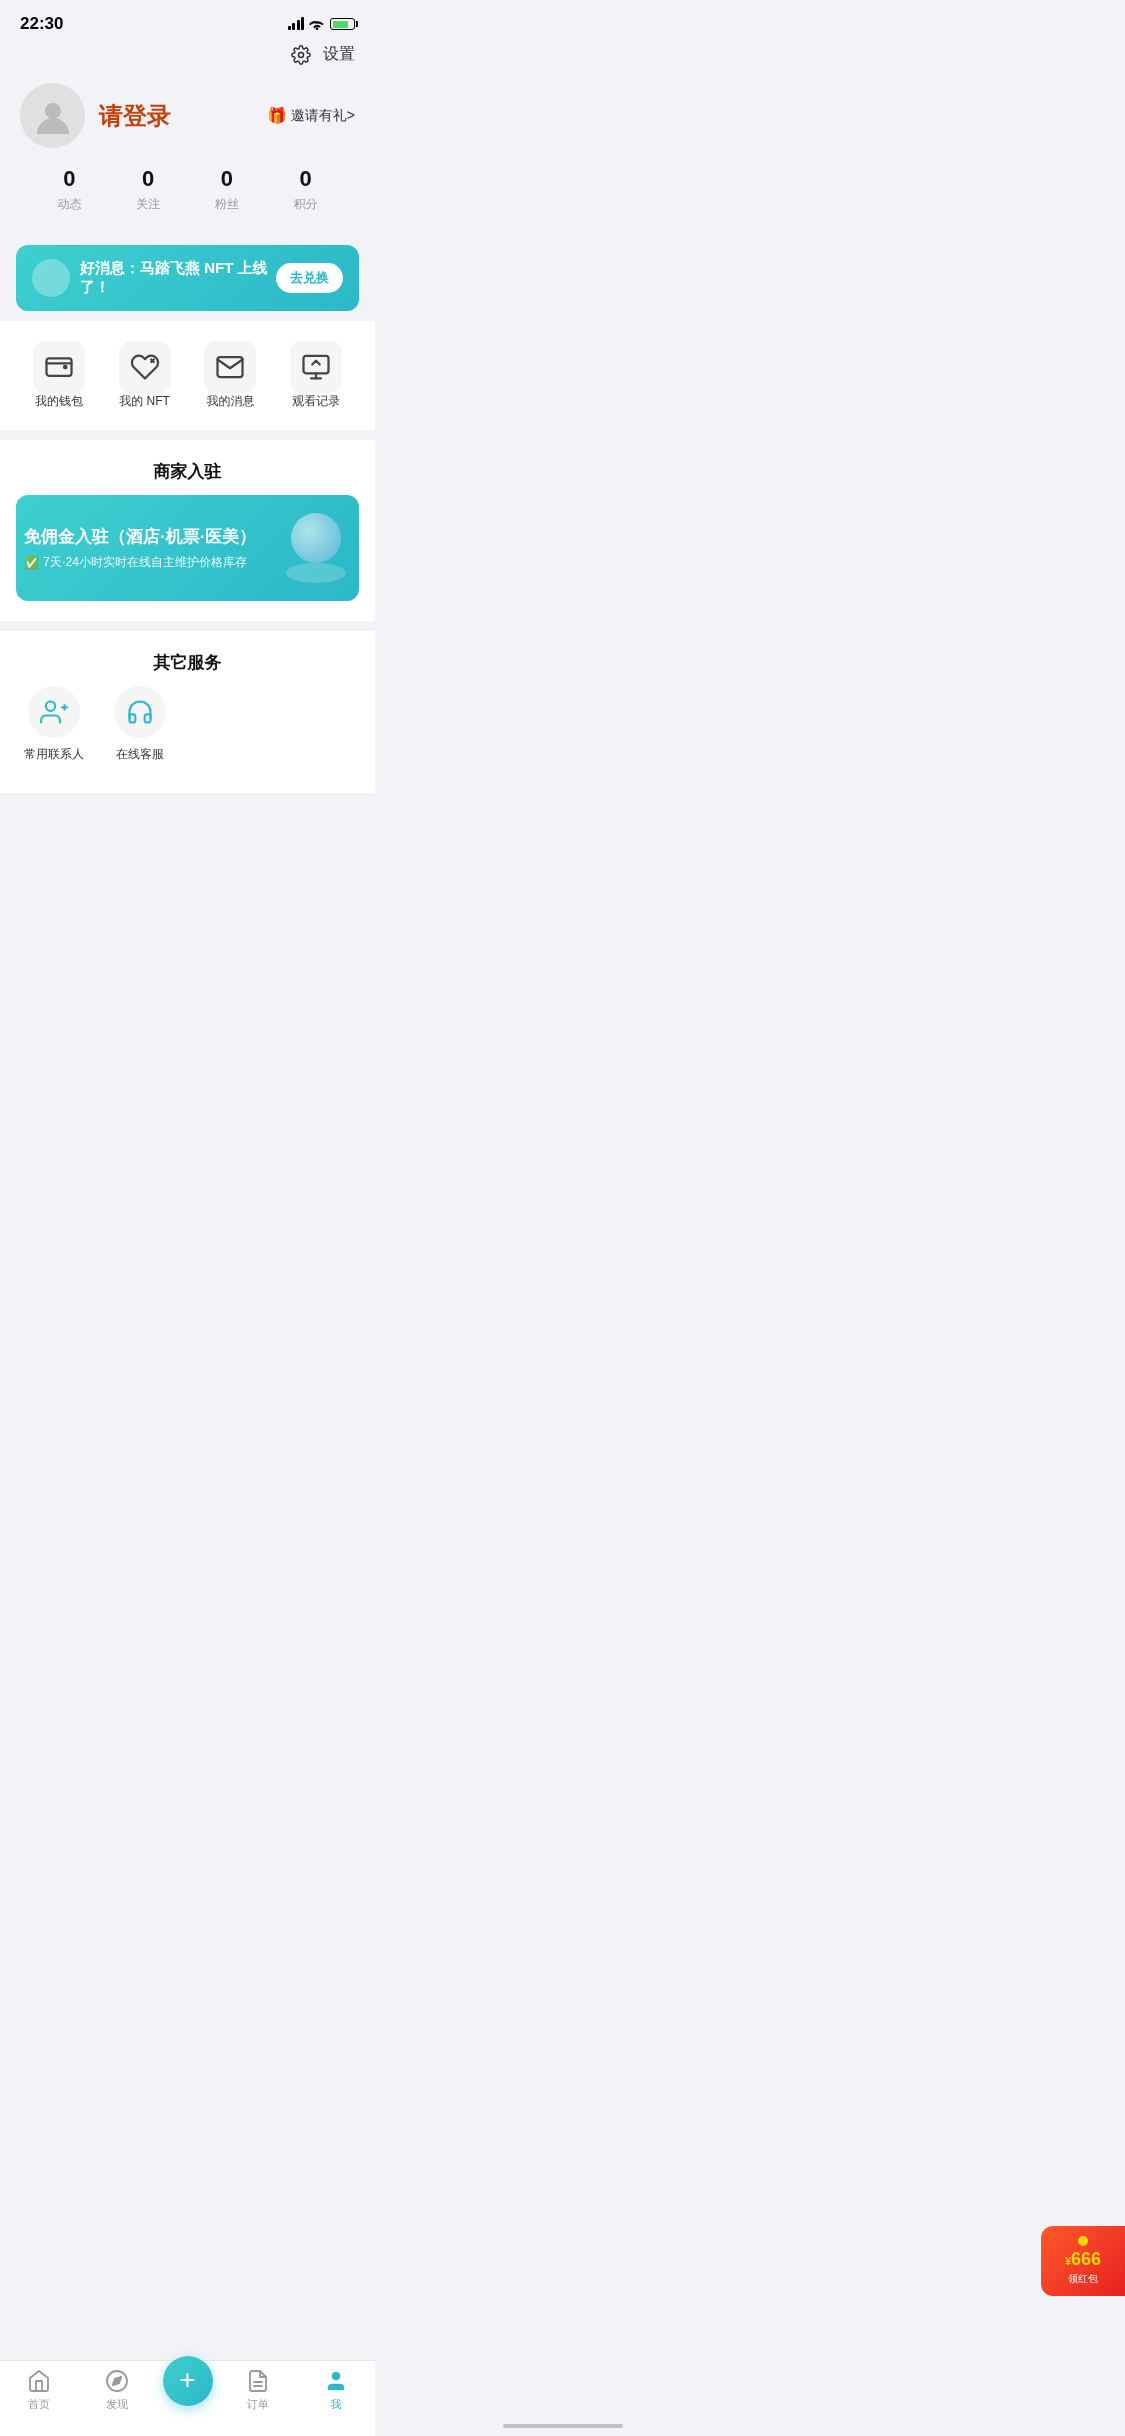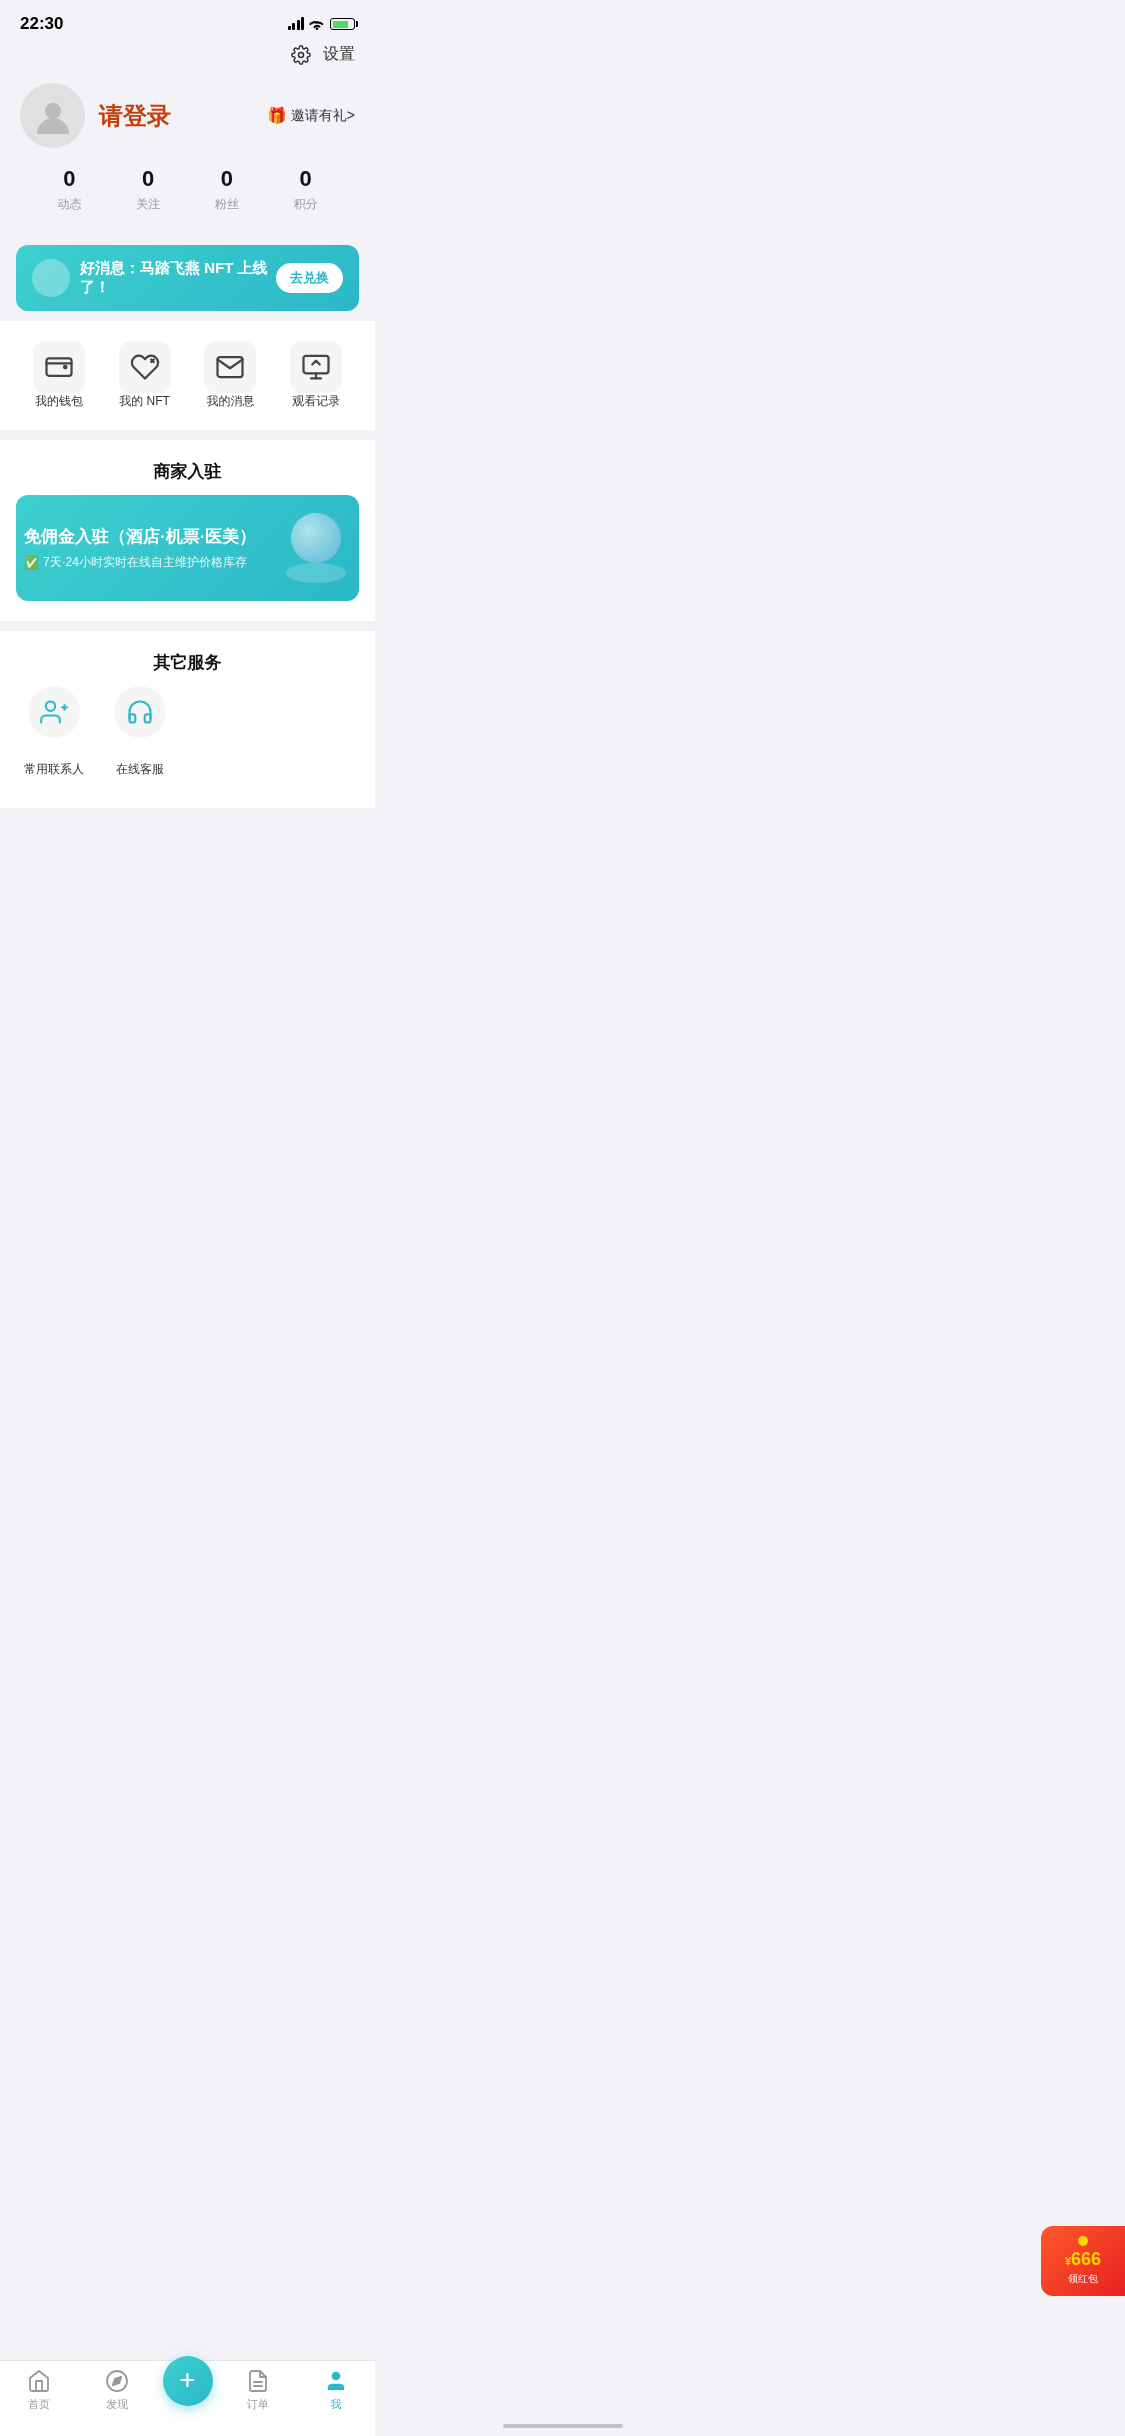--- a/index.html
+++ b/index.html
@@ -303,21 +303,21 @@
     }
     .services-grid {
       display: flex;
       gap: 30px;
       padding: 0 20px;
     }
     .service-item {
       display: flex;
       flex-direction: column;
       align-items: center;
-      gap: 23px;
+      gap: 8px;
       cursor: pointer;
     }
     .service-icon-wrap {
       width: 52px;
       height: 52px;
       border-radius: 50%;
       background: #f5f5f5;
       display: flex;
       align-items: center;
       justify-content: center;

